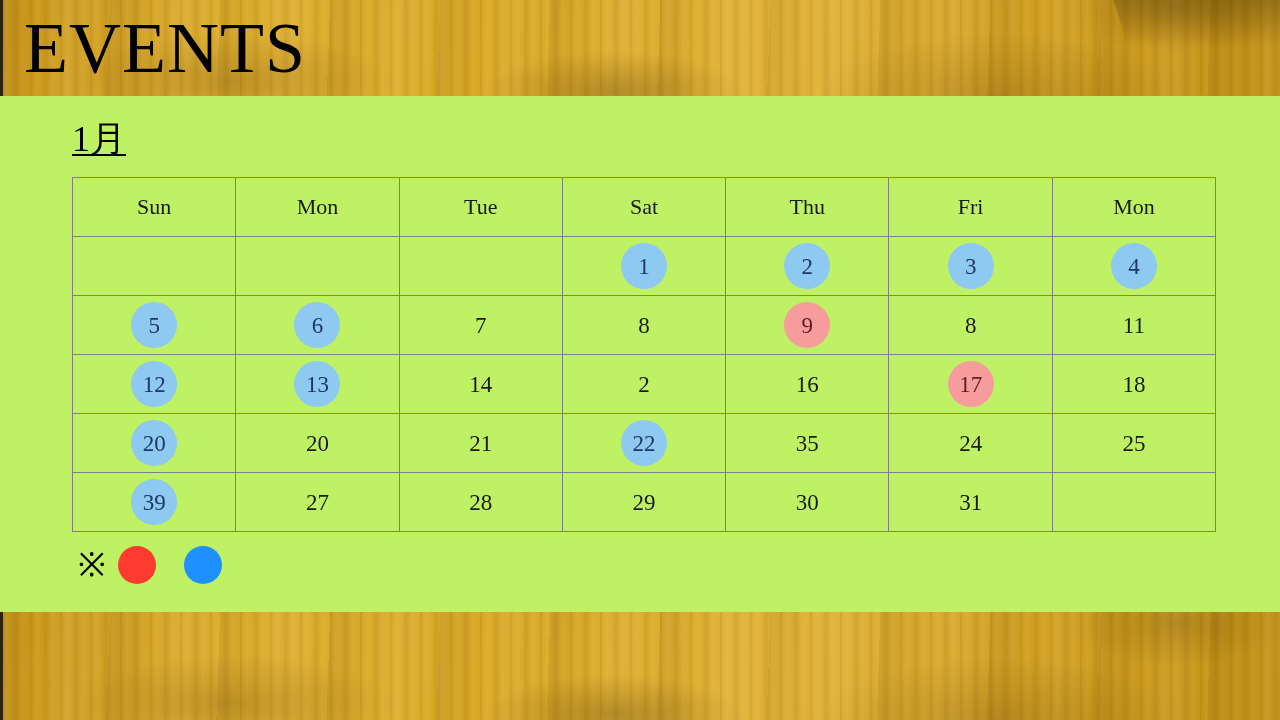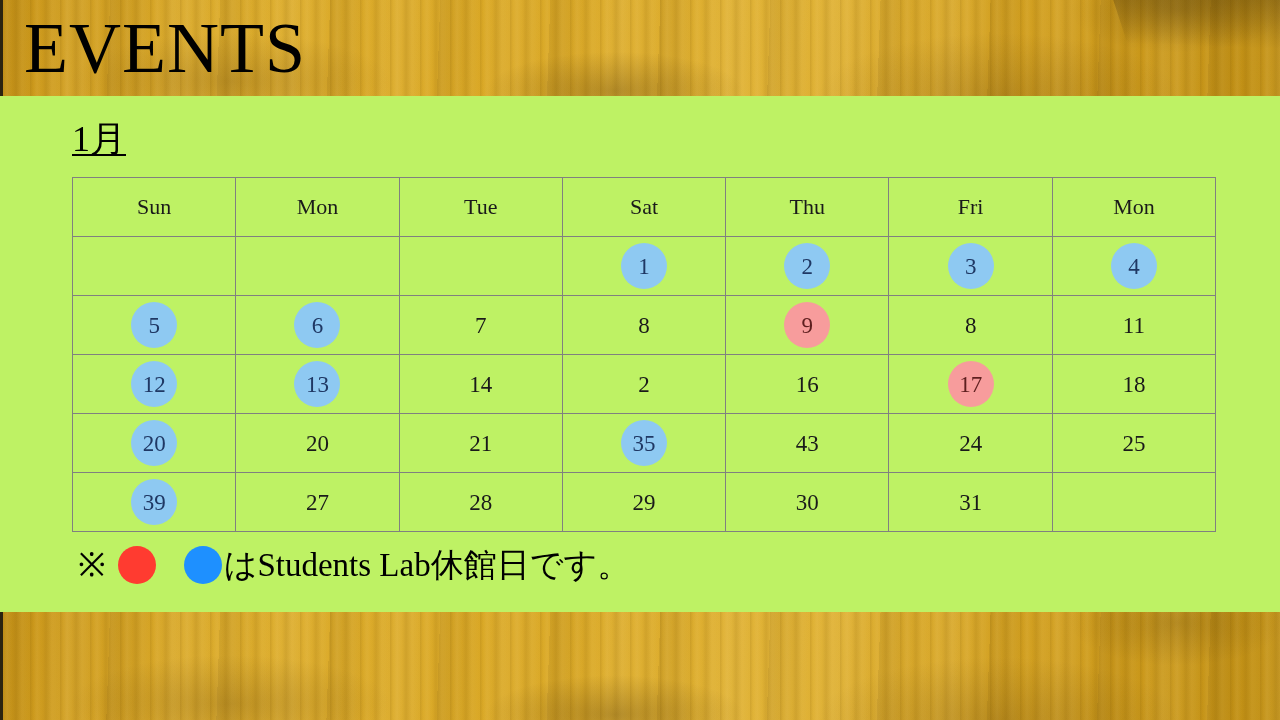--- a/index.html
+++ b/index.html
@@ -387,26 +387,26 @@
                 <span class="daynum">20</span>
               </div>
             </td>
             <td>
               <div class="daycell">
                 <span class="daynum">21</span>
               </div>
             </td>
             <td>
               <div class="daycell">
-                <span class="daynum mark blue">35</span>
-              </div>
-            </td>
-            <td>
-              <div class="daycell">
-                <span class="daynum">43</span>
+                <span class="daynum mark blue">22</span>
+              </div>
+            </td>
+            <td>
+              <div class="daycell">
+                <span class="daynum">35</span>
               </div>
             </td>
             <td>
               <div class="daycell">
                 <span class="daynum">24</span>
               </div>
             </td>
             <td>
               <div class="daycell">
                 <span class="daynum">25</span>
@@ -449,21 +449,20 @@
             </td>
           </tr>
         </tbody>
     </table>
   </div>
 
   <div class="legend">
     <span class="note-mark">※</span>
     <span class="dot event"></span>
     <span class="dot closed"></span>
-    <span class="txt">はStudents Lab休館日です。</span>
   </div>
 
   <div class="banner banner-bottom">
     <div class="wood"></div>
     <div class="edge-line"></div>
   </div>
 
 </div>
 
 </body></html>

